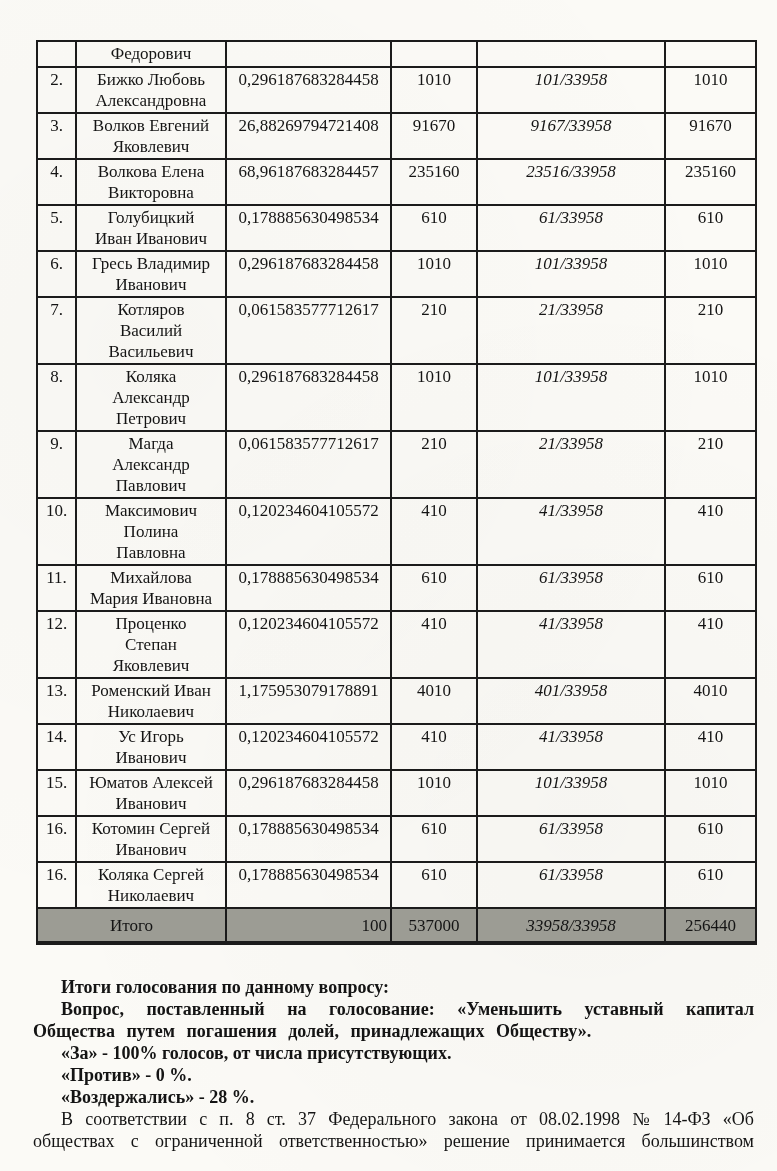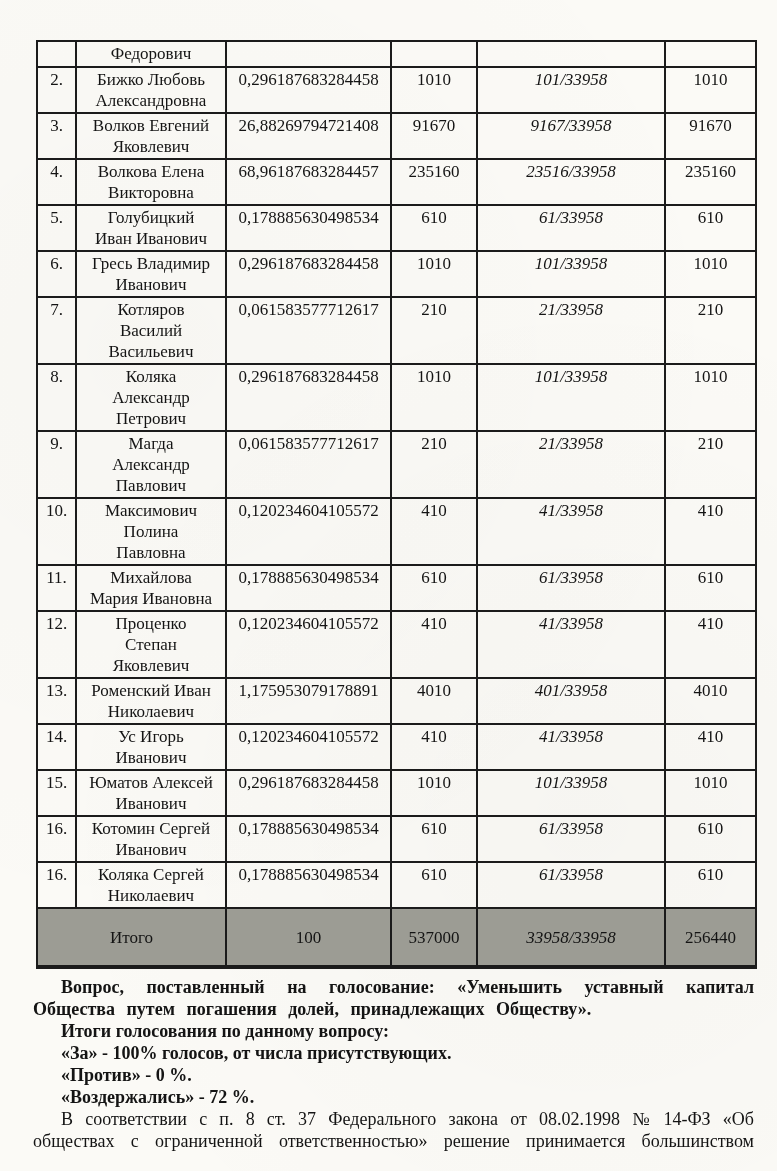--- a/index.html
+++ b/index.html
@@ -41,23 +41,23 @@
   .c-name  { white-space: pre-line; }
   .c-share { text-align: left; padding-left: 5px; }
   .c-frac  { vertical-align: middle; font-style: italic; }
   .cont-row td { height: 22px; }
   .total-row td {
     background: #9c9c94;
     vertical-align: middle;
     text-align: center;
     height: 24px;
     border-bottom-width: 4px;
-    padding: 16px 3px;
-  }
-  .total-row .c-share { text-align: center; padding-left: 3px; }
+    padding: 4px 3px;
+  }
+  .total-row .c-share { text-align: right; padding-left: 3px; }
   .text-block {
     position: absolute;
     left: 33px;
     top: 976px;
     width: 721px;
   }
   .text-block p {
     margin: 0;
     font-size: 18px;
     line-height: 22px;
@@ -251,21 +251,21 @@
         <td colspan="2" class="c-total-label">Итого</td>
         <td class="c-share">100</td>
         <td class="c-votes">537000</td>
         <td class="c-frac">33958/33958</td>
         <td class="c-final">256440</td>
       </tr>
     </tbody>
   </table>
 
   <div class="text-block">
+    <p class="b indent">Итоги голосования по данному вопросу:</p>
     <p class="b indent p-question">Вопрос, поставленный на голосование: «Уменьшить уставный капитал Общества путем погашения долей, принадлежащих Обществу».</p>
-    <p class="b indent">Итоги голосования по данному вопросу:</p>
     <p class="b indent">«За» - 100% голосов, от числа присутствующих.</p>
     <p class="b indent">«Против» - 0 %.</p>
-    <p class="b indent">«Воздержались» - 72 %.</p>
+    <p class="b indent">«Воздержались» - 28 %.</p>
     <p class="indent p-law">В соответствии с п. 8 ст. 37 Федерального закона от 08.02.1998 № 14-ФЗ «Об обществах с ограниченной ответственностью» решение принимается большинством</p>
   </div>
 
 </div>
 
 </body></html>

